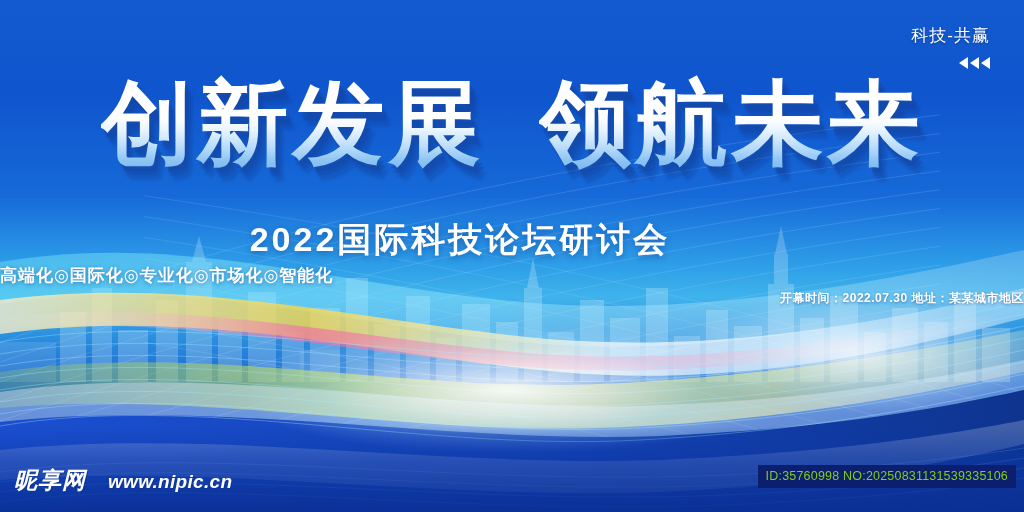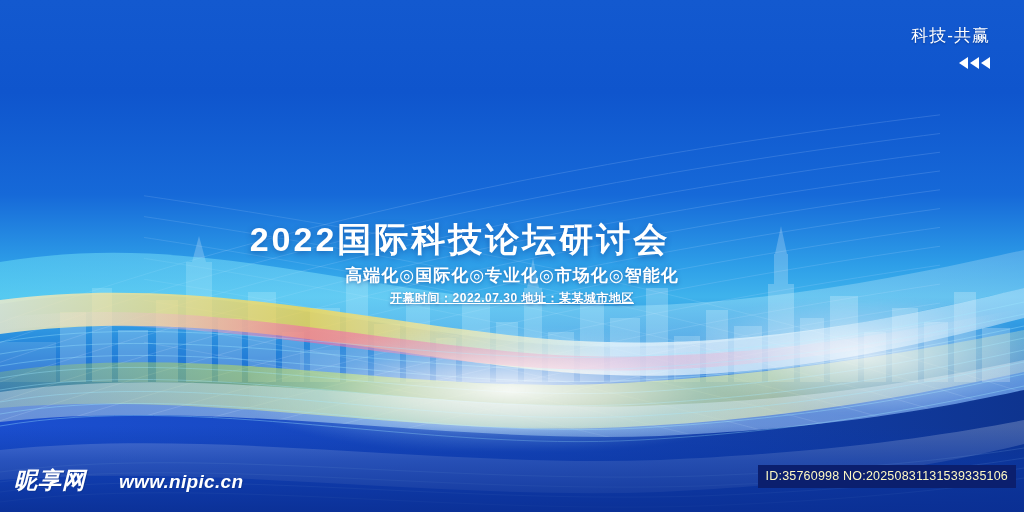--- a/index.html
+++ b/index.html
@@ -170,43 +170,42 @@
     color: #ffffff;
     letter-spacing: 3px;
     text-shadow: 0 2px 6px rgba(8,48,130,.45);
     white-space: nowrap;
   }
   .tagline {
     position: absolute;
     top: 264px;
     left: 0;
     width: 1024px;
-    text-align: center;
+    text-align: left;
     font-size: 17px;
     font-weight: 700;
     color: #ffffff;
     letter-spacing: 1px;
     text-shadow: 0 1px 4px rgba(8,48,130,.5);
     z-index: 10;
     white-space: nowrap;
   }
   .meta {
     position: absolute;
     top: 290px;
     left: 0;
     width: 1024px;
-    text-align: center;
+    text-align: right;
     font-size: 12px;
     font-weight: 700;
     color: #ffffff;
     letter-spacing: .5px;
     text-shadow: 0 1px 3px rgba(8,48,130,.5);
     z-index: 10;
     white-space: nowrap;
-    text-decoration: underline;
   }
 
   
   .bottom-band {
     position: absolute;
     left: 0;
     bottom: 0;
     width: 1024px;
     height: 86px;
     background: linear-gradient(180deg,
@@ -215,21 +214,21 @@
         rgba(10,47,148,.92) 100%);
     pointer-events: none;
   }
 
   .watermark {
     position: absolute;
     left: 14px;
     bottom: 16px;
     display: flex;
     align-items: baseline;
-    gap: 20px;
+    gap: 9px;
     z-index: 14;
   }
   .wm-logo {
     font-size: 23px;
     font-weight: 700;
     color: #ffffff;
     letter-spacing: 1px;
     font-style: italic;
     text-shadow: 1px 1px 0 rgba(10,50,140,.6);
   }
@@ -241,21 +240,21 @@
     letter-spacing: .3px;
     text-shadow: 1px 1px 0 rgba(10,50,140,.6);
     margin-left: 13px;
   }
 
   .id-badge {
     position: absolute;
     right: 8px;
     bottom: 24px;
     background: #0b1f6e;
-    color: #fef9c3;
+    color: #84cc16;
     font-size: 12.5px;
     letter-spacing: .2px;
     padding: 4px 8px 5px;
     z-index: 14;
     white-space: nowrap;
     font-family: "Liberation Sans", "DejaVu Sans", sans-serif;
   }
 </style>
 </head>
 <body>
@@ -412,20 +411,25 @@
 
   <div class="corner-tag">
     <div class="tag-text">科技-共赢</div>
     <div class="tri-row">
       <span class="tri"></span>
       <span class="tri"></span>
       <span class="tri"></span>
     </div>
   </div>
 
+  <div class="headline">
+    <span class="line">创新发展</span>
+    <span class="gap"></span>
+    <span class="line">领航未来</span>
+  </div>
 
   <div class="subtitle">
     <span class="sub-main">2022国际科技论坛研讨会</span>
   </div>
 
   <div class="tagline">高端化◎国际化◎专业化◎市场化◎智能化</div>
 
   <div class="meta">开幕时间：2022.07.30   地址：某某城市地区</div>
 
   <div class="bottom-band"></div>

